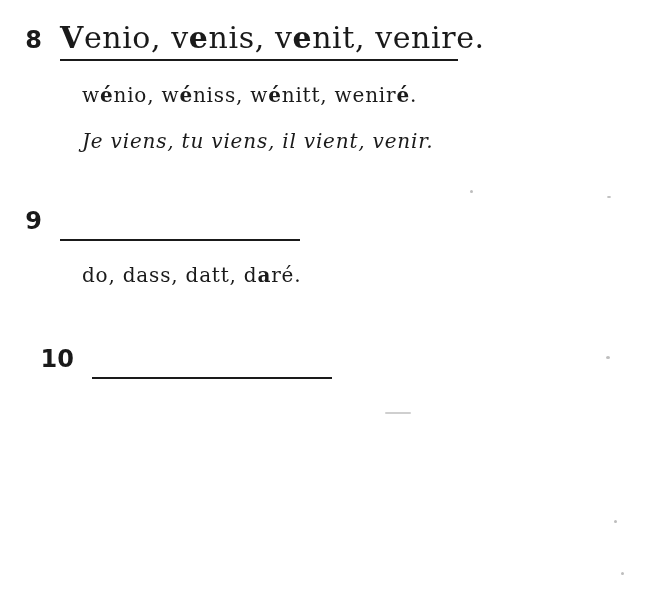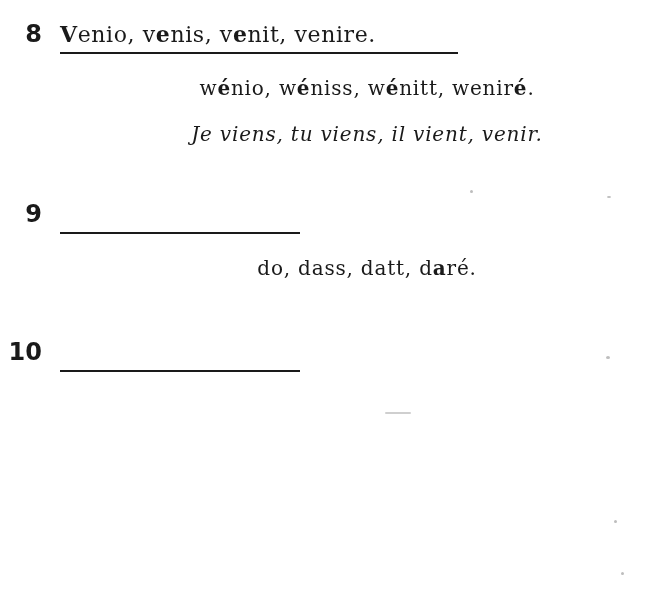--- a/index.html
+++ b/index.html
@@ -44,48 +44,47 @@
     margin-left: -46px;
     text-align: right;
     padding-right: 18px;
   }
   .num.two {
     min-width: 40px;
     margin-left: -58px;
   }
   .latin {
     font-family: "DejaVu Serif", serif;
-    font-size: 22px;
+    font-size: 30px;
     letter-spacing: 0.6px;
     white-space: nowrap;
   }
   .latin b {
     font-weight: bold;
   }
   .pron, .trans {
     font-family: "DejaVu Serif", serif;
     font-size: 20px;
     letter-spacing: 0.8px;
     margin-left: 82px;
     white-space: nowrap;
-    text-align: center;
   }
   .pron b, .trans b {
     font-weight: bold;
   }
   .pron {
     margin-top: 22px;
   }
   .trans {
     margin-top: 22px;
     font-style: italic;
   }
   .entry.e1 { margin-top: 6px; }
   .entry.e2 { margin-top: 54px; }
-  .entry.e3 { margin-top: 58px; }
+  .entry.e3 { margin-top: 58px; padding-left: 32px; }
   .speck {
     position: absolute;
     background: #bdbdbd;
     border-radius: 50%;
   }
   .s1 { left: 470px; top: 190px; width: 3px; height: 3px; }
   .s2 { left: 607px; top: 196px; width: 4px; height: 2px; }
   .s3 { left: 606px; top: 356px; width: 4px; height: 3px; }
   .s4 { left: 385px; top: 412px; width: 26px; height: 2px; background:#cfcfcf; border-radius:1px; }
   .s5 { left: 614px; top: 520px; width: 3px; height: 3px; }

